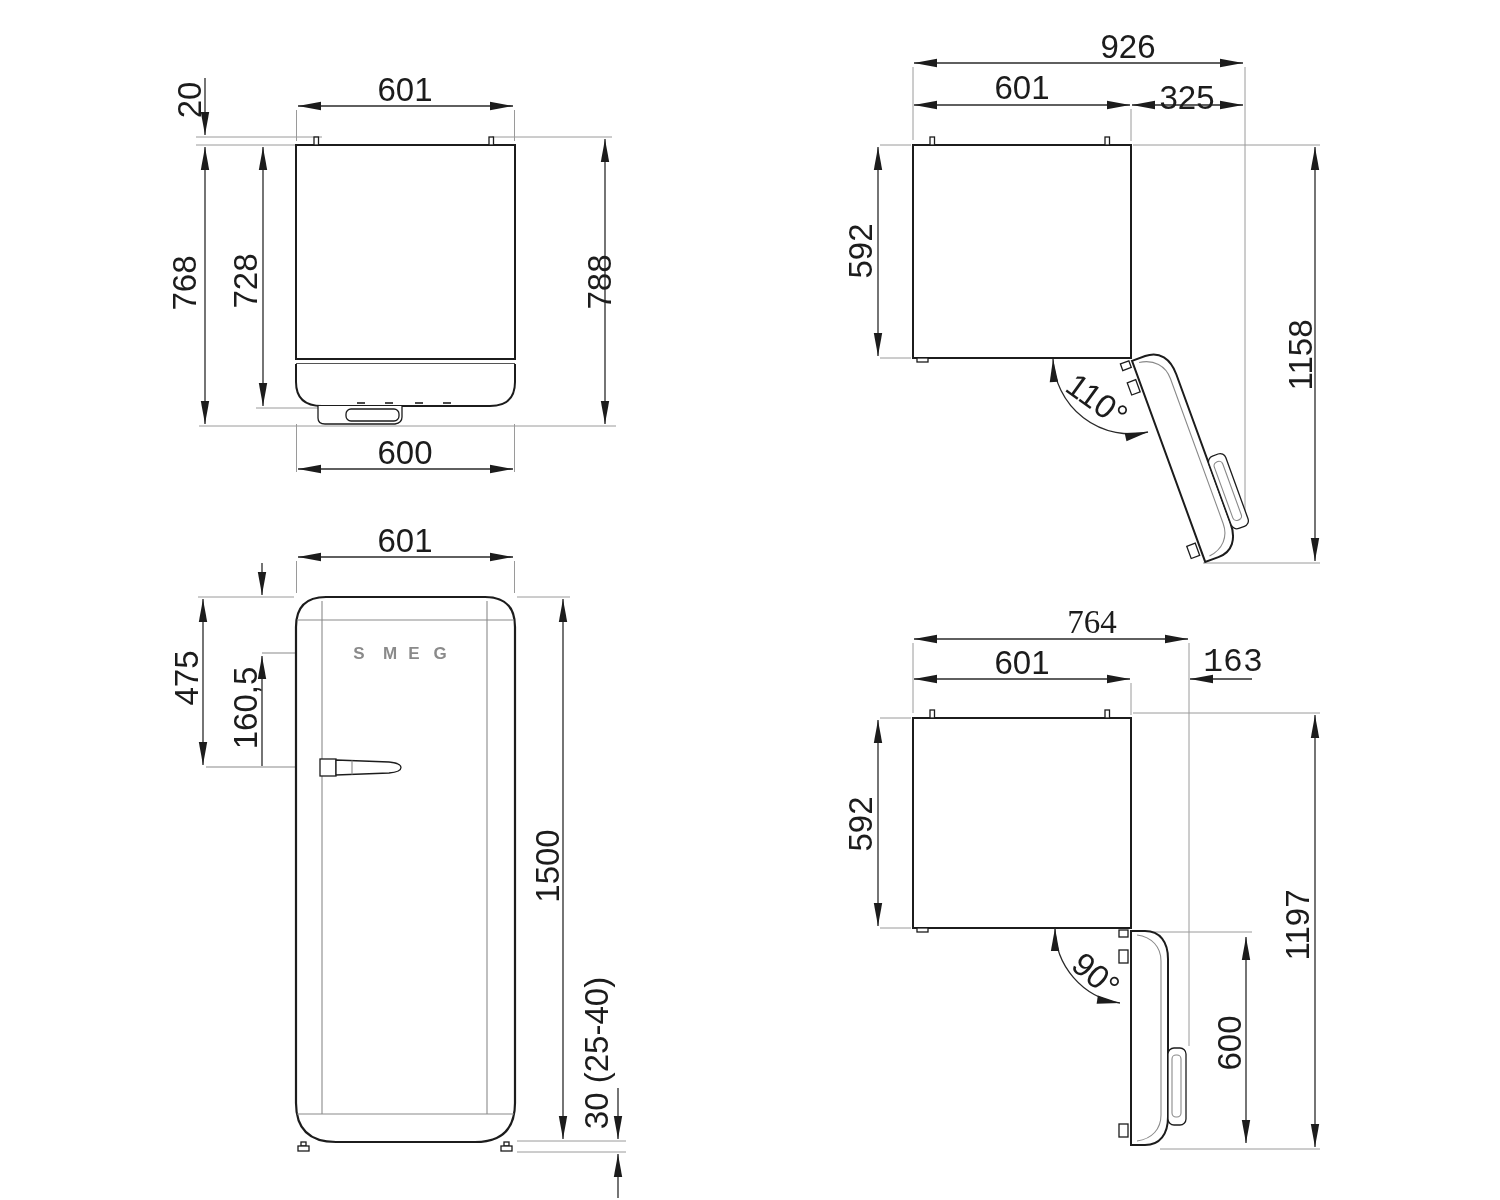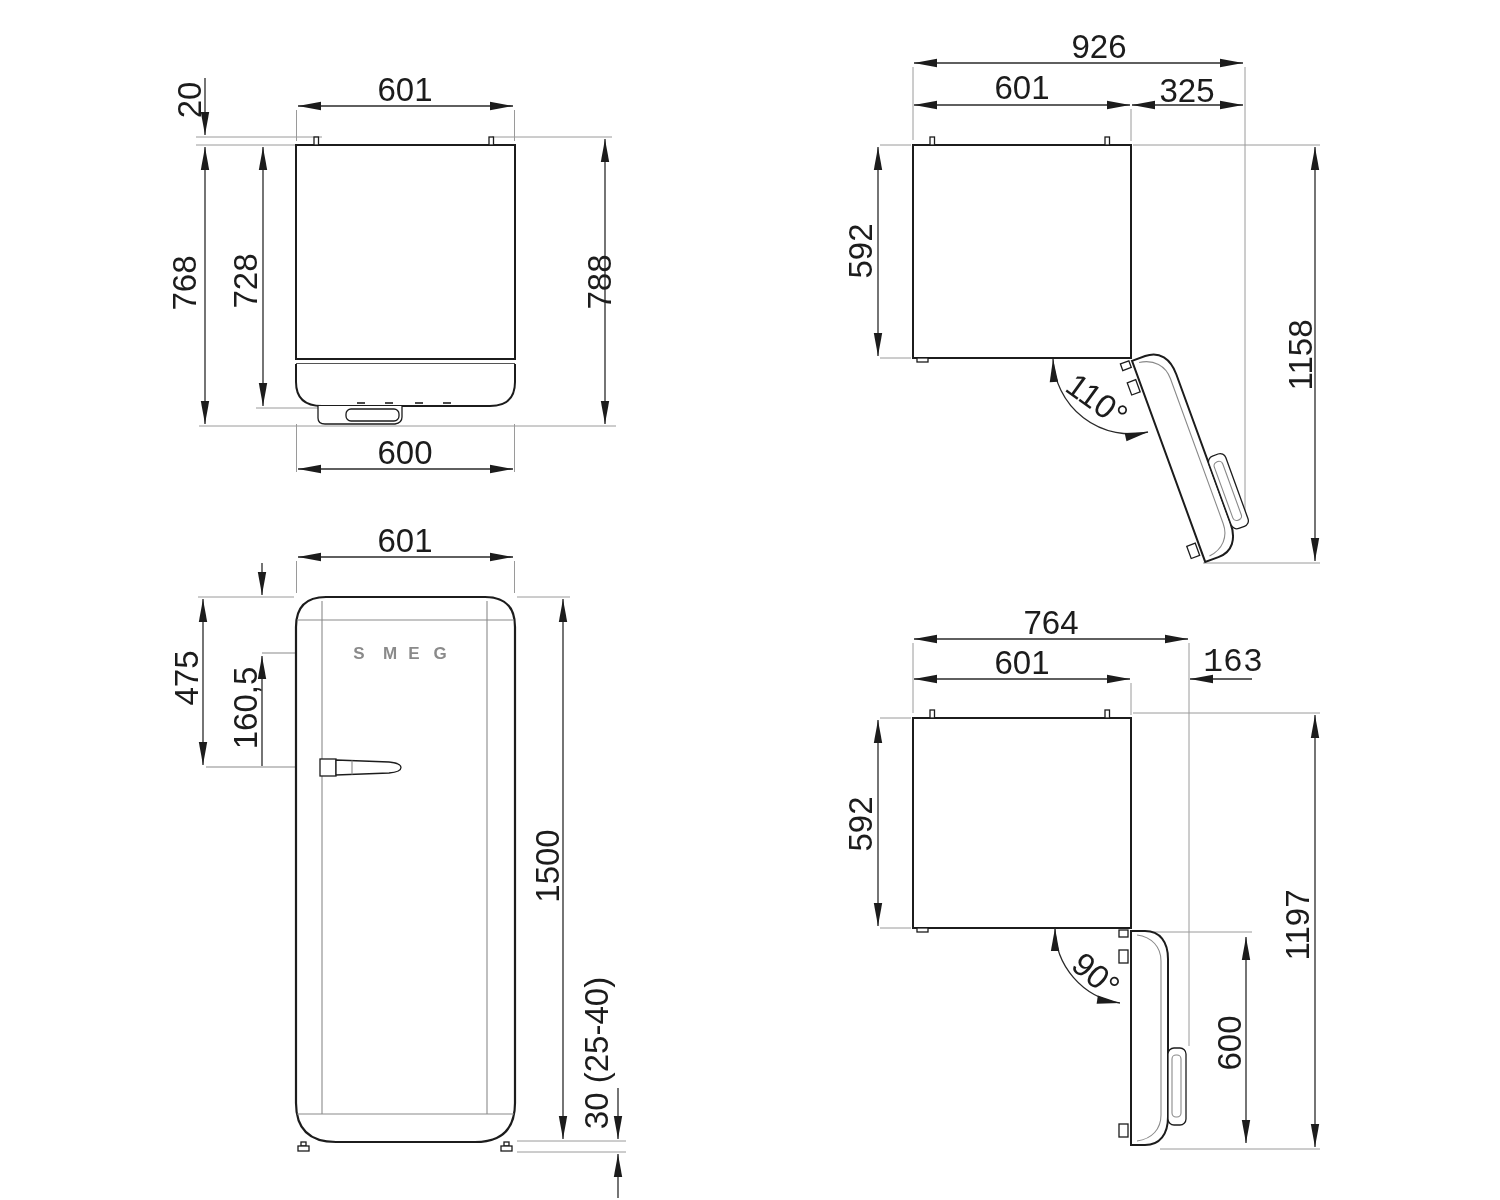--- a/index.html
+++ b/index.html
@@ -169,38 +169,38 @@
   </g>
 </svg>
 
   <div class="dim" style="left:405px; top:89px;">601</div>
   <div class="dim rot" style="left:189px; top:100px;">20</div>
   <div class="dim rot" style="left:184px; top:283px;">768</div>
   <div class="dim rot" style="left:245px; top:281px;">728</div>
   <div class="dim rot" style="left:599px; top:282px;">788</div>
   <div class="dim" style="left:405px; top:452px;">600</div>
 
-  <div class="dim" style="left:1099px; top:46px;">926</div>
+  <div class="dim" style="left:1128px; top:46px;">926</div>
   <div class="dim" style="left:1022px; top:87px;">601</div>
-  <div class="dim" style="left:1187px; top:90px;">325</div>
+  <div class="dim" style="left:1187px; top:97px;">325</div>
   <div class="dim rot" style="left:860px; top:251px;">592</div>
   <div class="dim rot" style="left:1300px; top:355px;">1158</div>
   <div class="dim tilt36" style="left:1097px; top:400px;">110°</div>
 
   <div class="dim" style="left:405px; top:540px;">601</div>
   <div class="dim rot" style="left:186px; top:678px;">475</div>
   <div class="dim rot" style="left:245px; top:708px;">160,5</div>
   <div class="dim rot" style="left:547px; top:866px;">1500</div>
   <div class="dim rot" style="left:596px; top:1053px;">30 (25-40)</div>
   <span class="logo-letter" style="left:359px; top:653px;">S</span>
   <span class="logo-letter" style="left:390px; top:653px;">M</span>
   <span class="logo-letter" style="left:414px; top:653px;">E</span>
   <span class="logo-letter" style="left:440px; top:653px;">G</span>
 
-  <div class="dim" style="left:1051px; top:622px;">764</div>
+  <div class="dim" style="left:1092px; top:622px;font-family:Liberation Serif, serif;">764</div>
   <div class="dim" style="left:1022px; top:662px;">601</div>
   <div class="dim" style="left:1233px; top:662px;font-family:Liberation Mono, monospace;">163</div>
   <div class="dim rot" style="left:860px; top:824px;">592</div>
   <div class="dim rot" style="left:1297px; top:925px;">1197</div>
   <div class="dim rot" style="left:1229px; top:1043px;">600</div>
   <div class="dim tilt40" style="left:1096px; top:975px;">90°</div>
 
 </div>
 
 </body></html>

